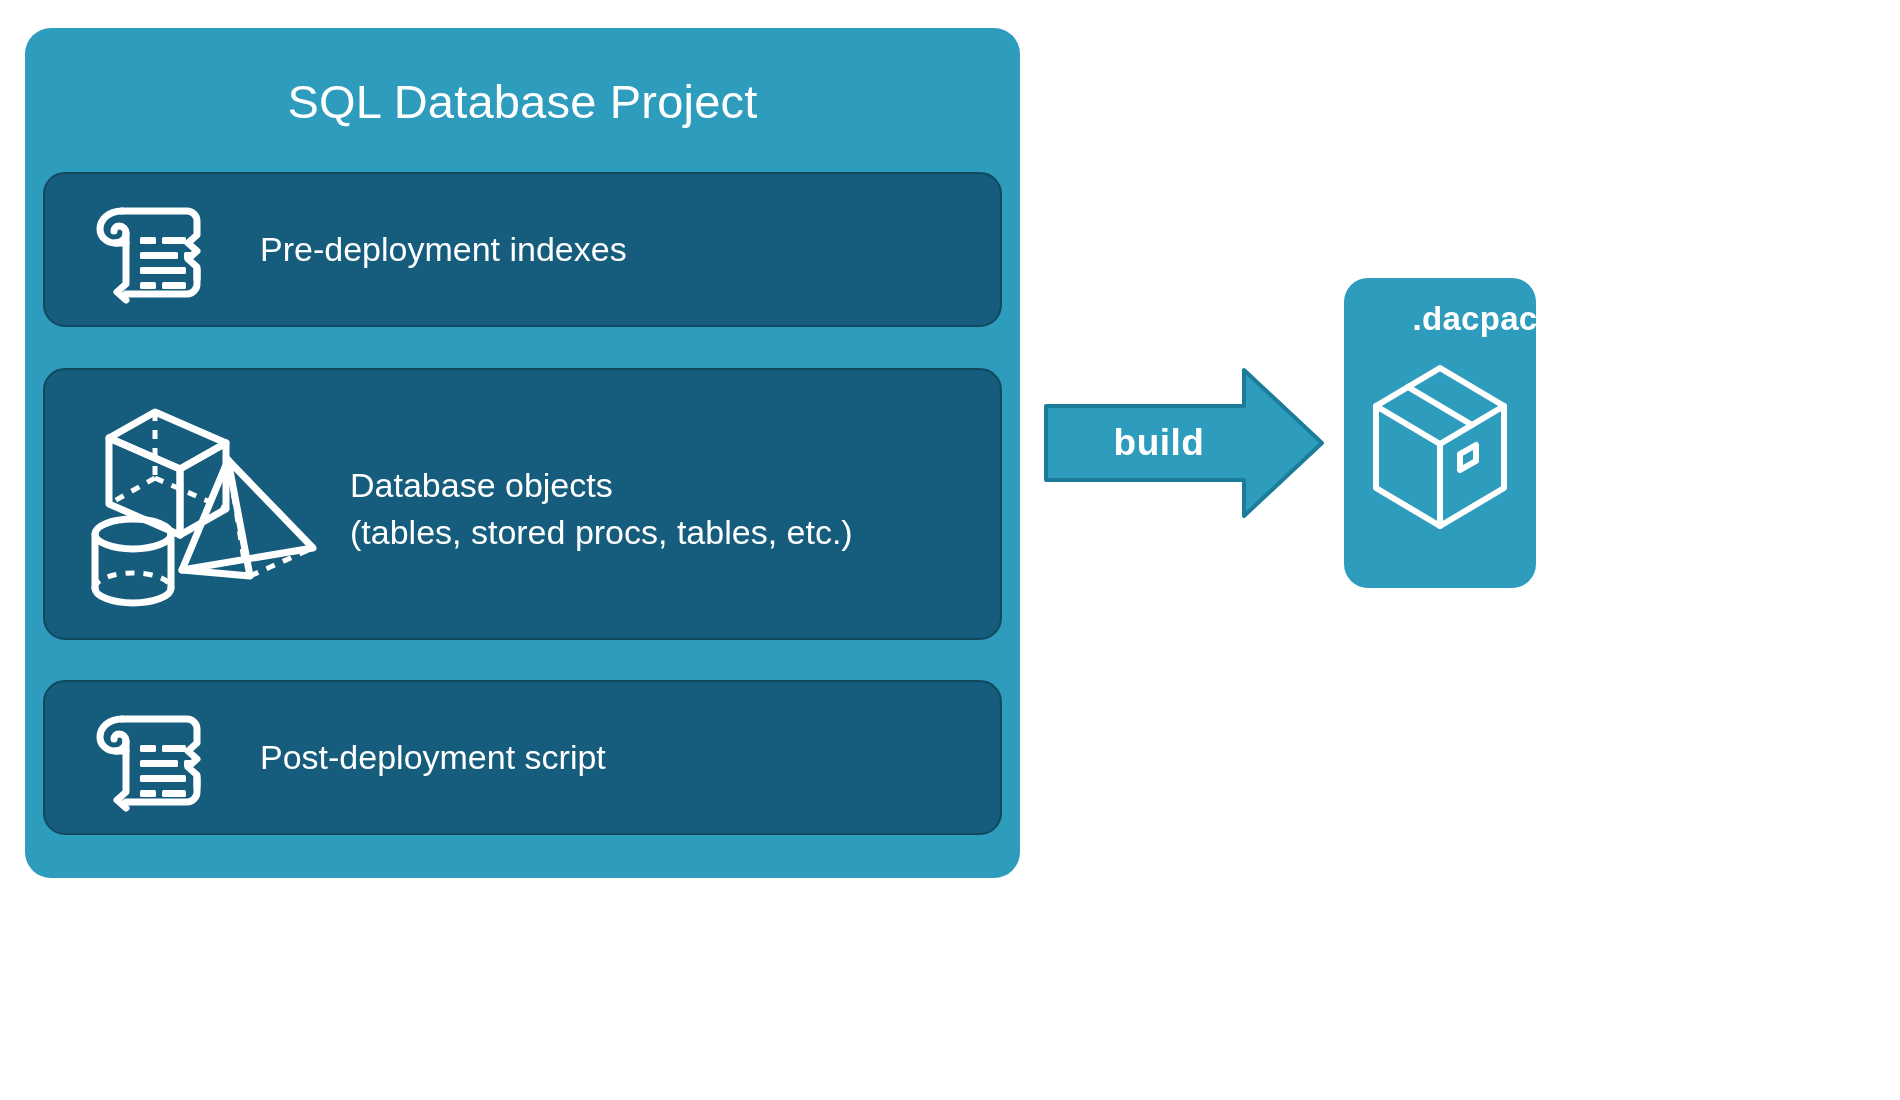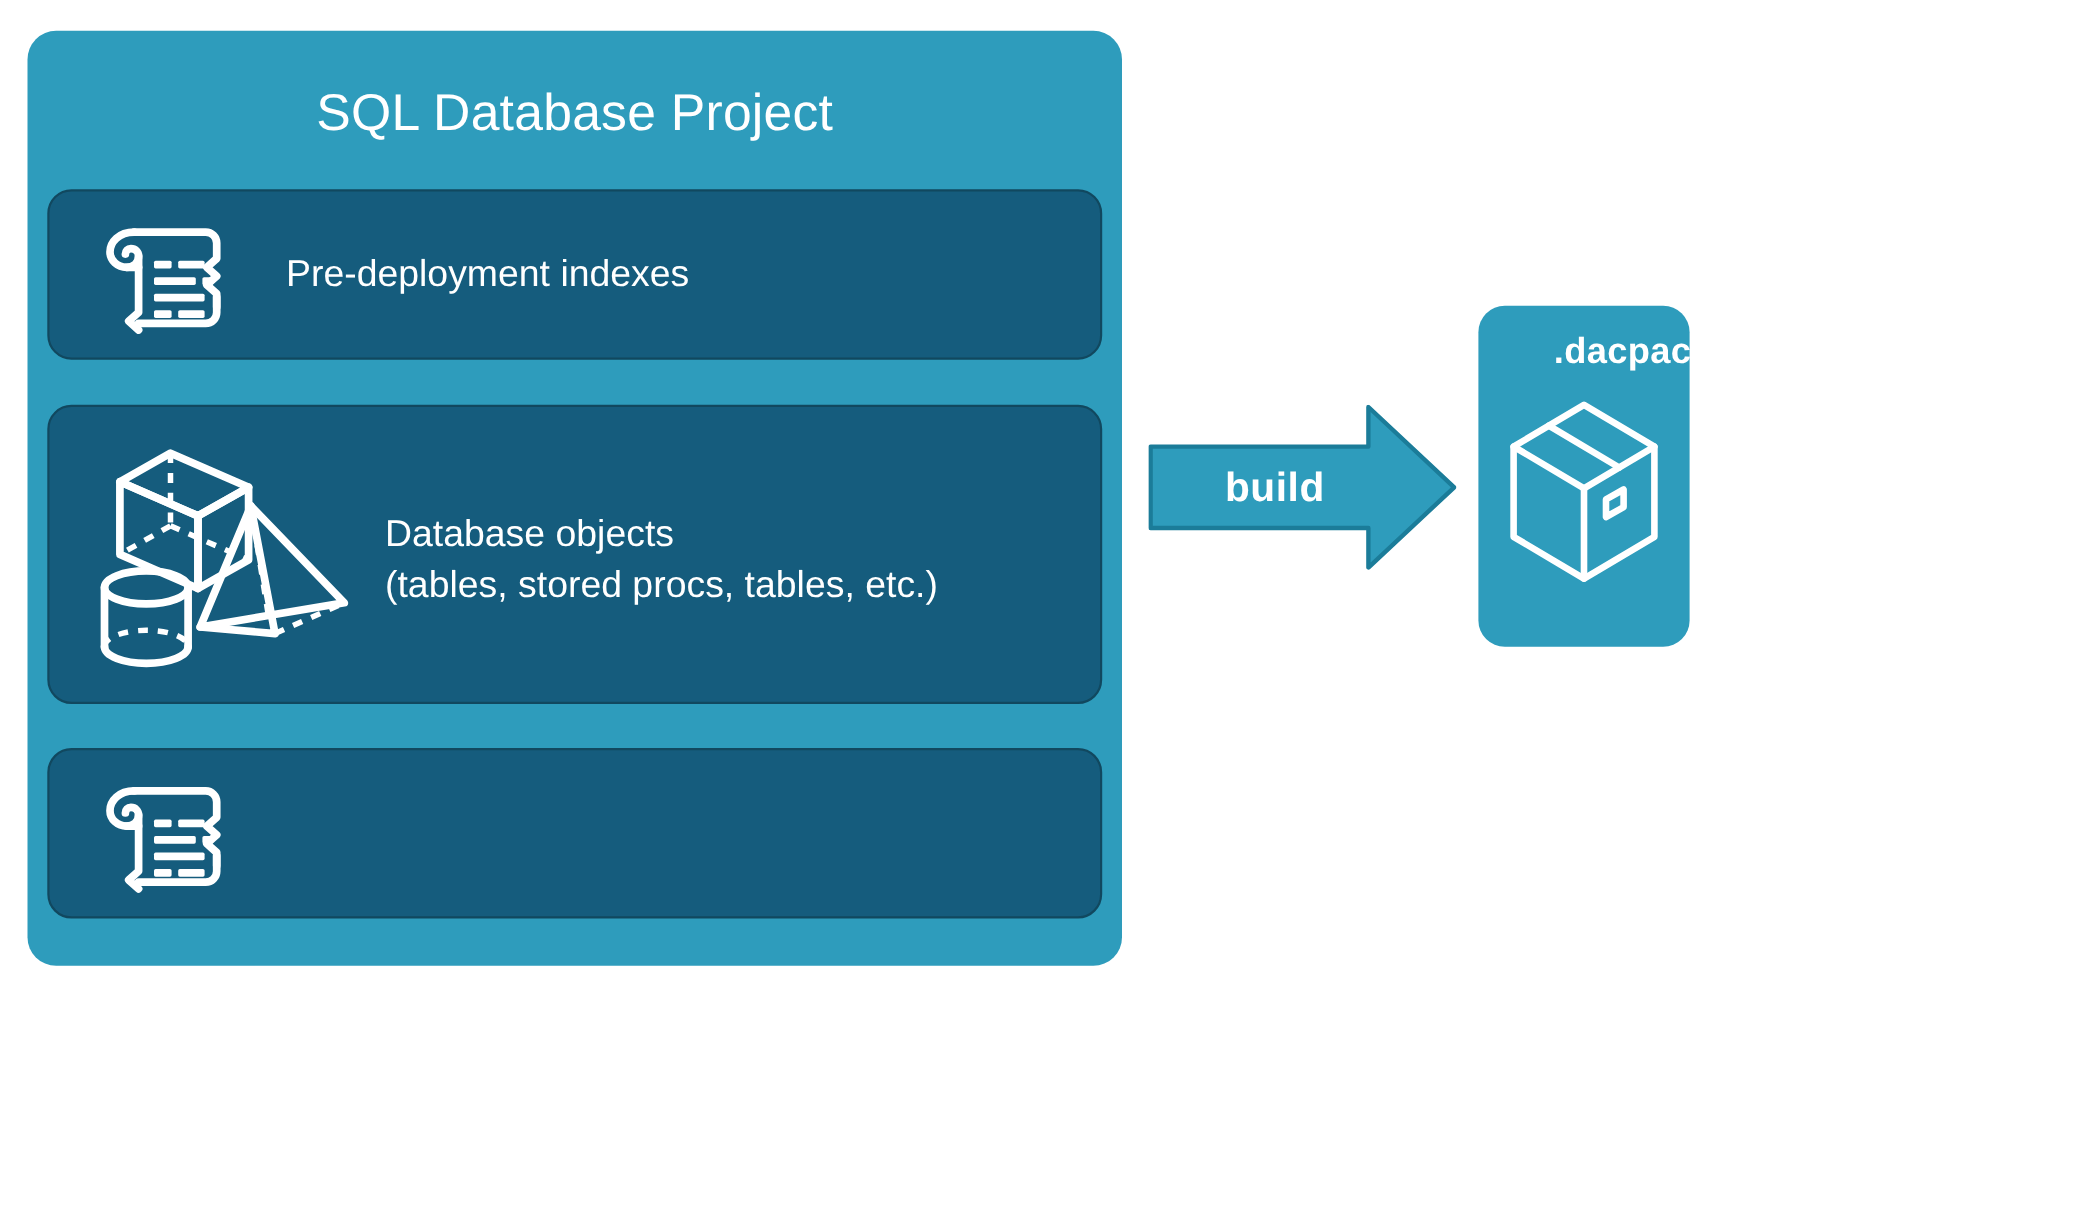--- a/index.html
+++ b/index.html
@@ -195,20 +195,21 @@
             <rect x="50" y="35" width="16" height="7" rx="1.5"></rect>
             <rect x="72" y="35" width="24" height="7" rx="1.5"></rect>
             <rect x="50" y="50" width="38" height="7" rx="1.5"></rect>
             <rect x="94" y="50" width="10" height="7" rx="1.5"></rect>
             <rect x="50" y="65" width="46" height="7" rx="1.5"></rect>
             <rect x="50" y="80" width="16" height="7" rx="1.5"></rect>
             <rect x="72" y="80" width="24" height="7" rx="1.5"></rect>
           </g>
         </svg>
       </div>
+      <div class="panel-label">Post-deployment script</div>
     </div>
 
   </div>
 
   <div class="build-arrow">
     <svg viewBox="0 0 280 150" width="280" height="150">
       <polygon points="2,38 200,38 200,2 278,75 200,148 200,112 2,112" fill="#2e9cbc" stroke="#1b7c99" stroke-width="4" stroke-linejoin="round"></polygon>
     </svg>
   </div>
   <div class="build-text">build</div>

